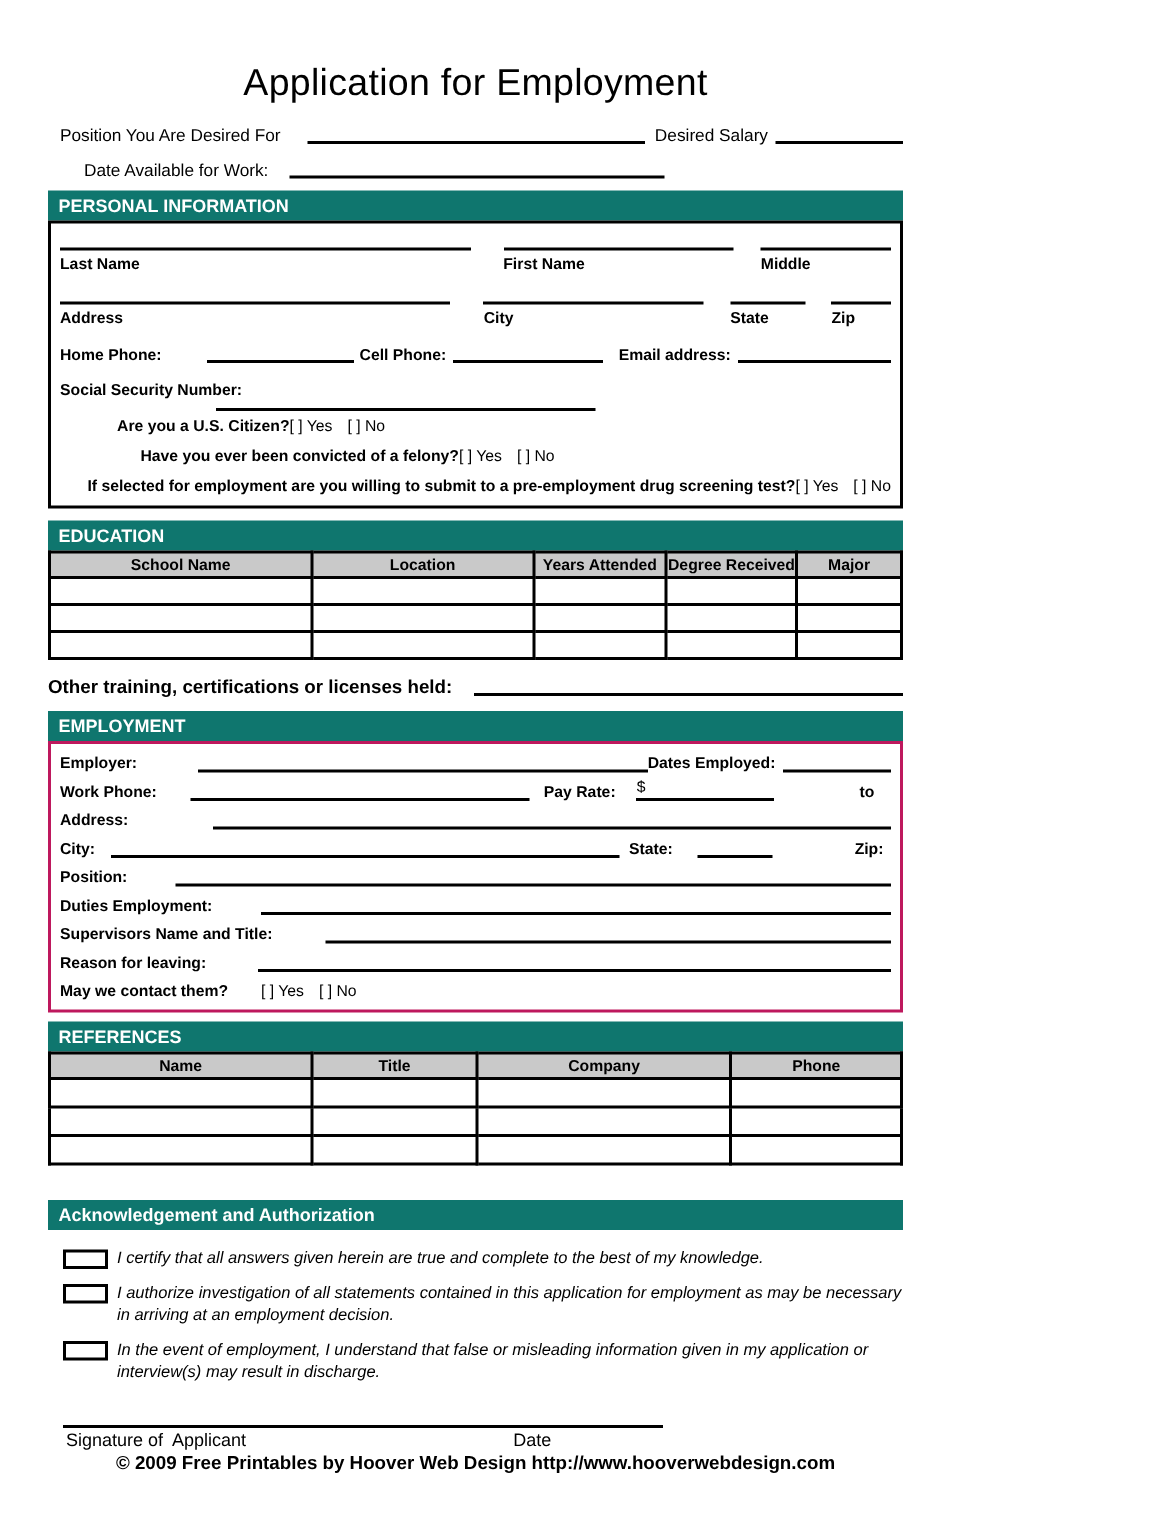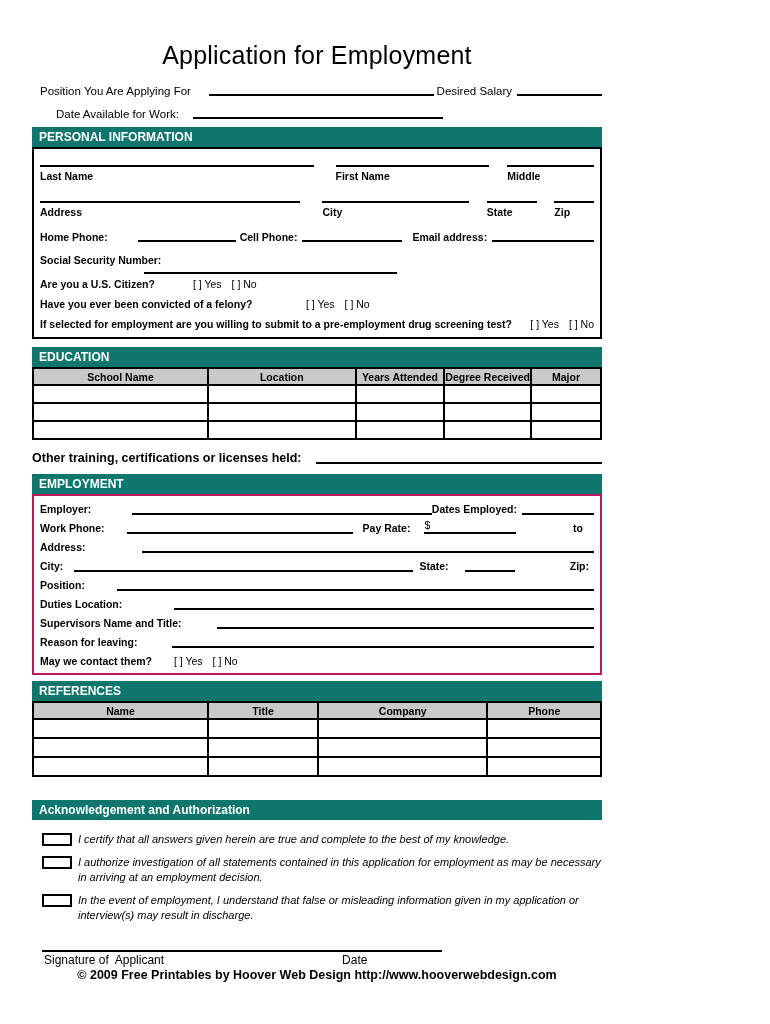--- a/index.html
+++ b/index.html
@@ -34,21 +34,21 @@
   .prow1 .line { margin-top:14px; }
   .prow2 .line { margin-top:18px; }
   .c-lastname, .c-address { width:315px; margin-right:22px; }
   .c-firstname, .c-city   { width:177px; margin-right:18px; }
   .c-middle { width:100px; }
   .c-state  { width:61px;  margin-right:17px; }
   .c-zip    { width:48px; }
   .phonerow { margin-top:10px; height:15px; }
   .ssnrow   { margin-top:6px; }
   .ssnline  { margin:4px 0 0 104px; width:253px; border-bottom:2px solid #000; height:0; }
-  .qrow     { display:flex; align-items:flex-end; }
+  .qrow     { display:flex; align-items:flex-end;text-align:right; }
   .q-citizen { margin-top:3px; } .q-citizen .lbl { width:153px; }
   .q-felony  { margin-top:6px; } .q-felony .lbl  { width:266px; }
   .q-drug    { margin-top:6px; } .q-drug .lbl    { width:504px; }
 
   table { width:100%; border-collapse:collapse; table-layout:fixed; }
   th, td { border:2px solid #000; }
   th { background:#c9c9c9; font-size:10.5px; font-weight:bold; height:17px; text-align:center; }
   .edu-table td { height:18px; }
   .ref-table td { height:19px; }
 
@@ -79,21 +79,21 @@
 </style>
 </head>
 <body>
 
 <div class="page">
   <div class="content">
 
     <div class="title">Application for Employment</div>
 
     <div class="frow toprow1">
-      <span class="rlbl">Position You Are Applying For</span>
+      <span class="rlbl">Position You Are Desired For</span>
       <span class="line" style="width:225px; margin-left:18px;"></span>
       <span class="spacer"></span>
       <span class="rlbl">Desired Salary</span>
       <span class="line" style="width:85px; margin-left:5px;"></span>
     </div>
     <div class="frow toprow2">
       <span class="rlbl">Date Available for Work:</span>
       <span class="line" style="width:250px; margin-left:14px;"></span>
     </div>
 
@@ -229,21 +229,21 @@
         <span class="lbl" style="margin-left:6px;">State:</span>
         <span class="line" style="width:54px; margin-left:16px;"></span>
         <span class="lbl" style="margin-left:55px;">Zip:</span>
         <span class="line grow" style="margin-left:5px;"></span>
       </div>
       <div class="erow">
         <span class="lbl" style="width:77px;">Position:</span>
         <span class="line grow"></span>
       </div>
       <div class="erow">
-        <span class="lbl" style="width:134px;">Duties Location:</span>
+        <span class="lbl" style="width:134px;">Duties Employment:</span>
         <span class="line grow"></span>
       </div>
       <div class="erow">
         <span class="lbl" style="width:177px;">Supervisors Name and Title:</span>
         <span class="line grow"></span>
       </div>
       <div class="erow">
         <span class="lbl" style="width:132px;">Reason for leaving:</span>
         <span class="line grow"></span>
       </div>

